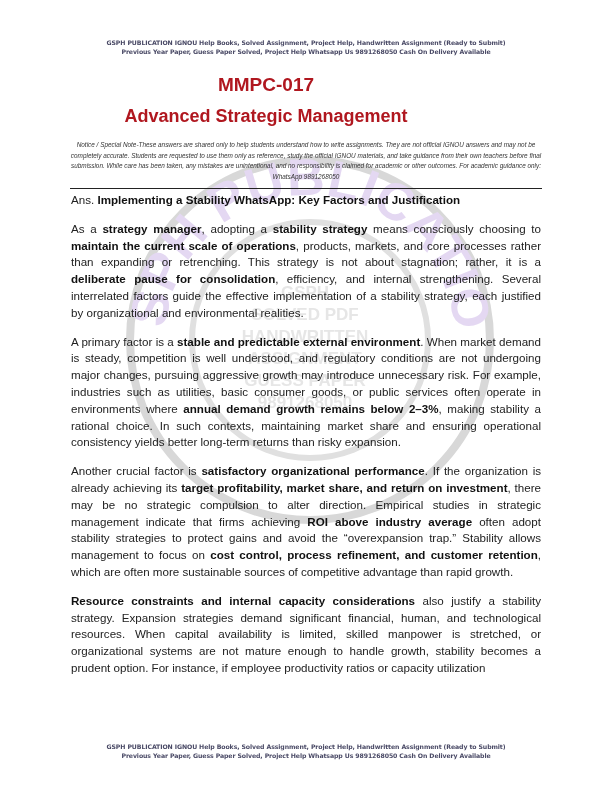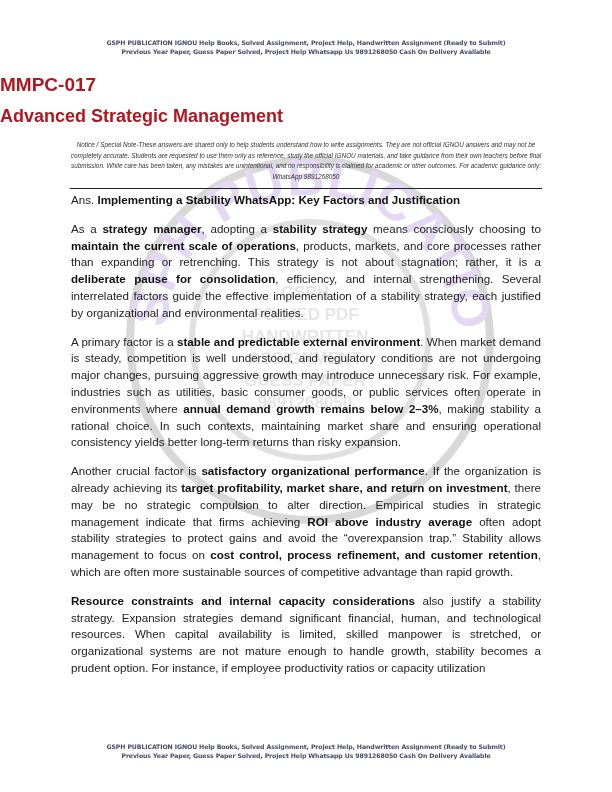--- a/index.html
+++ b/index.html
@@ -1,21 +1,21 @@
 <!DOCTYPE html>
 <html><head>
 <meta charset="utf-8">
 <style>
   html, body { margin:0; padding:0; background:#ffffff; }
   body { width:612px; height:792px; position:relative; overflow:hidden; font-family:"Liberation Sans", sans-serif; color:#1a1a1a; }
   .watermark { position:absolute; left:120px; top:150px; width:380px; height:380px; pointer-events:none; }
   .hdr { position:absolute; left:0; width:612px; text-align:center; font-family:"DejaVu Sans", sans-serif; font-weight:bold; font-size:6.2px; line-height:9px; color:#4a4a66; letter-spacing:-0.1px; }
   .hdr.top { top:38px; }
   .hdr.bottom { top:742px; }
-  .title { position:absolute; left:0; width:532px; color:#b0171f; font-family:"Liberation Sans", sans-serif; font-weight:bold; }
+  .title { position:absolute; left:0; width:532px; text-align:center; color:#b0171f; font-family:"Liberation Sans", sans-serif; font-weight:bold; }
   .code { top:74px; font-size:19px; }
   .name { top:106px; font-size:18px; }
   .notice { position:absolute; left:70px; width:472px; top:140px; text-align:center; font-style:italic; font-size:6.4px; line-height:10.5px; color:#333; }
   .rule { position:absolute; left:70px; width:472px; top:188px; height:1px; background:#222; }
   .content { position:absolute; left:71px; width:470px; top:192px; font-size:11.6px; line-height:16.8px; color:#222; font-family:"Liberation Sans", sans-serif; }
   .question { color:#7a3fa6; font-weight:bold; text-align:justify; margin:0 0 6px 0; }
   .ans { margin:0 0 7px 0; }
   .ans b { font-weight:bold; }
   p.para { margin:12px 0 7px 0; text-align:justify; }
   b { font-weight:bold; color:#111; }

